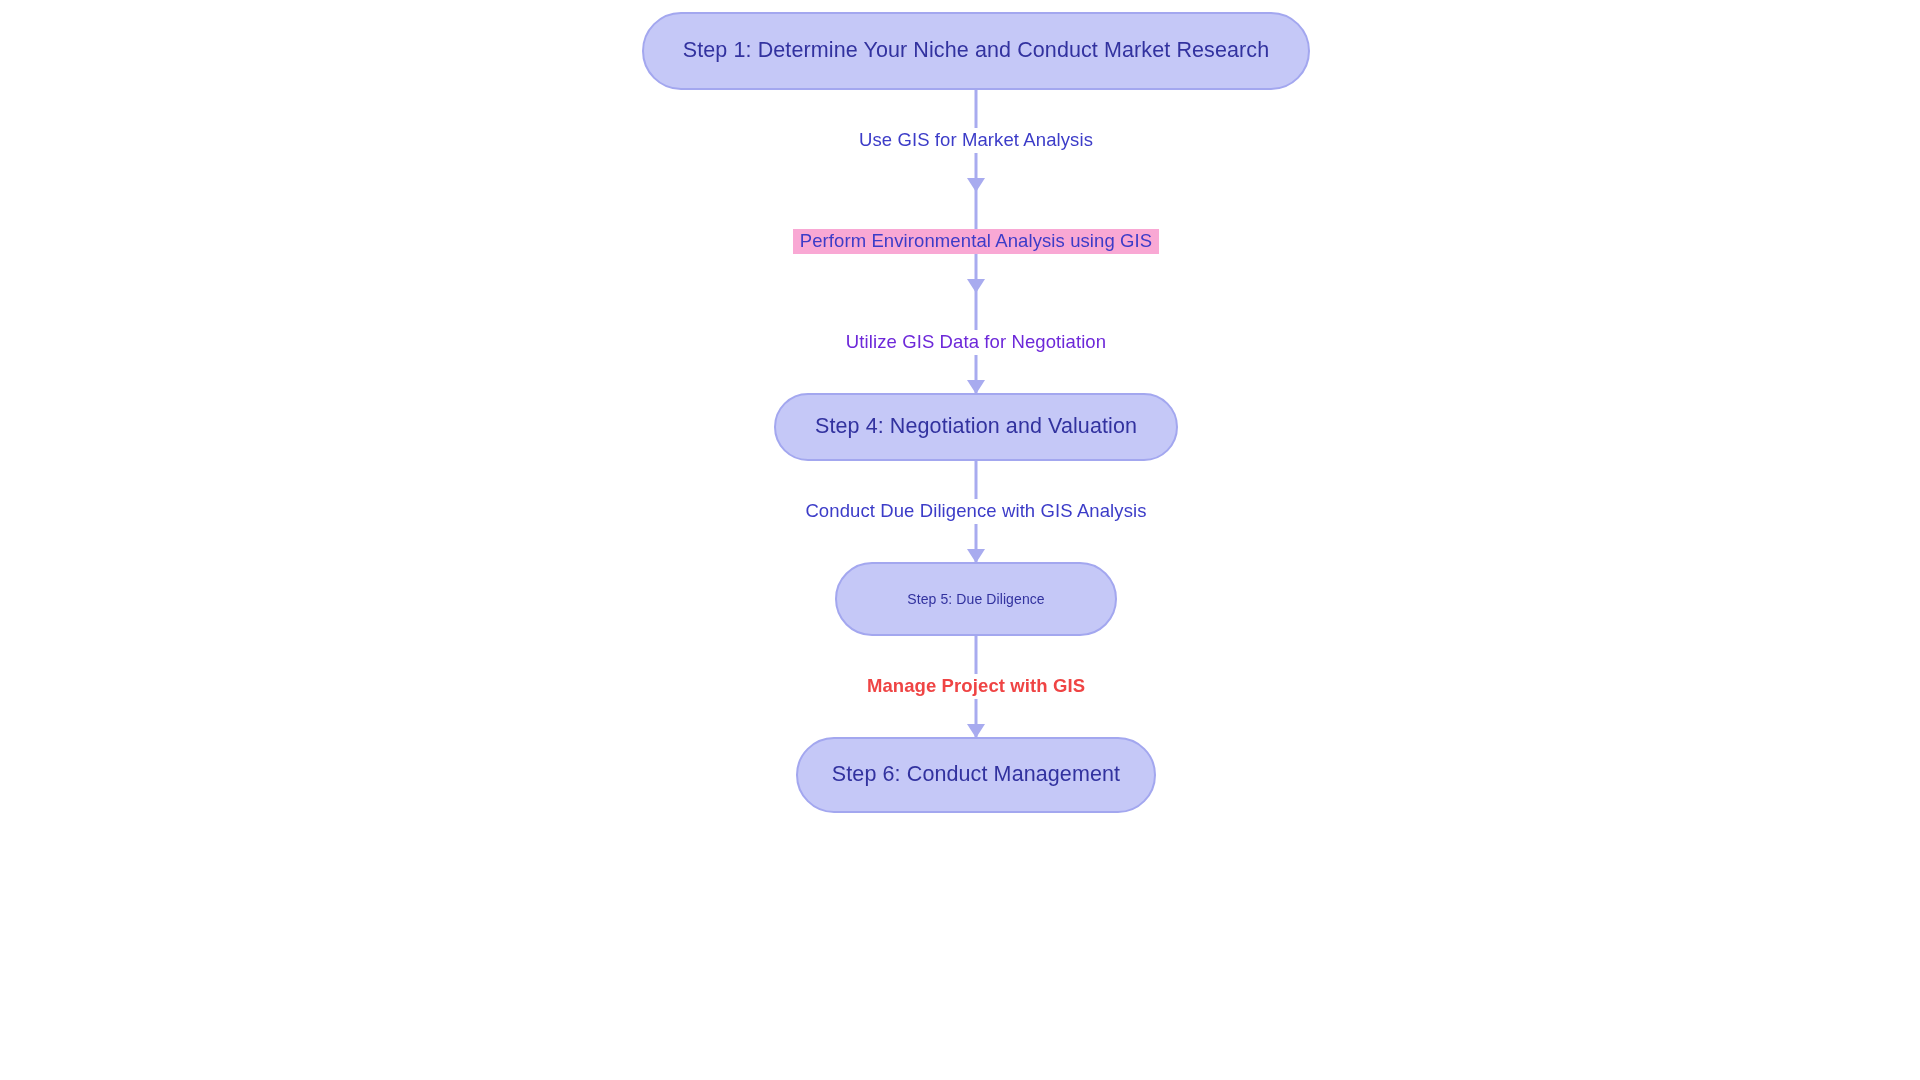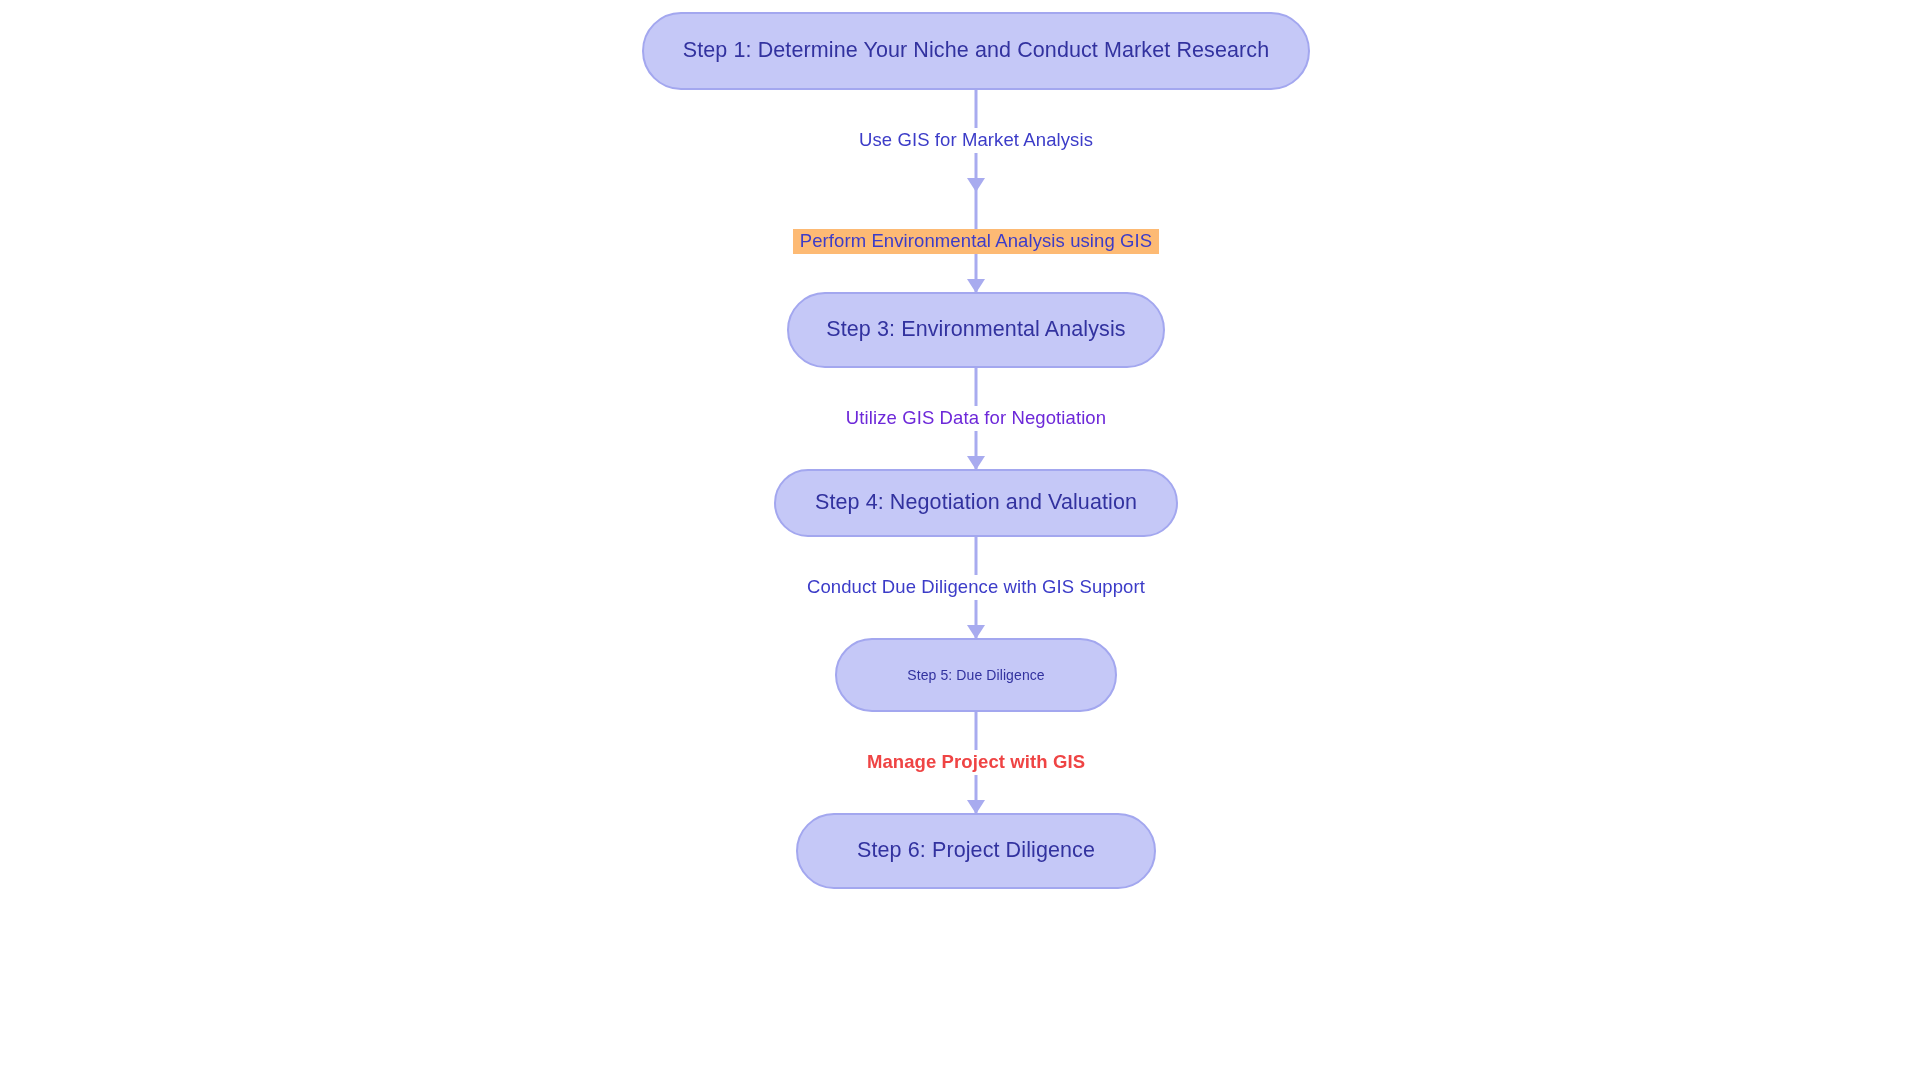--- a/index.html
+++ b/index.html
@@ -129,51 +129,48 @@
     <div class="connector">
       <div class="stem" style="background: rgb(168, 171, 239);"></div>
       <div class="arrow-head" style="border-top-color: rgb(168, 171, 239);"></div>
       <span class="edge-label" style="color: rgb(60, 60, 200); background: rgb(255, 255, 255);">Use GIS for Market Analysis</span>
     </div>
 
 
     <div class="connector">
       <div class="stem" style="background: rgb(168, 171, 239);"></div>
       <div class="arrow-head" style="border-top-color: rgb(168, 171, 239);"></div>
-      <span class="edge-label" style="color: rgb(60, 60, 200); background: #fdba74;">Perform Environmental Analysis using GIS</span>
+      <span class="edge-label" style="color: rgb(60, 60, 200); background: #f9a8d4;">Perform Environmental Analysis using GIS</span>
     </div>
 
-    <div class="node node-3" style="background: rgb(197, 200, 247); border-color: rgb(163, 167, 239); color: rgb(50, 50, 159);">
-      <span class="node-label">Step 3: Environmental Analysis</span>
-    </div>
 
     <div class="connector">
       <div class="stem" style="background: rgb(168, 171, 239);"></div>
       <div class="arrow-head" style="border-top-color: rgb(168, 171, 239);"></div>
       <span class="edge-label" style="color: #6d28d9; background: rgb(255, 255, 255);">Utilize GIS Data for Negotiation</span>
     </div>
 
     <div class="node node-4" style="background: rgb(197, 200, 247); border-color: rgb(163, 167, 239); color: rgb(50, 50, 159);">
       <span class="node-label">Step 4: Negotiation and Valuation</span>
     </div>
 
     <div class="connector">
       <div class="stem" style="background: rgb(168, 171, 239);"></div>
       <div class="arrow-head" style="border-top-color: rgb(168, 171, 239);"></div>
-      <span class="edge-label" style="color: rgb(60, 60, 200); background: rgb(255, 255, 255);">Conduct Due Diligence with GIS Support</span>
+      <span class="edge-label" style="color: rgb(60, 60, 200); background: rgb(255, 255, 255);">Conduct Due Diligence with GIS Analysis</span>
     </div>
 
     <div class="node node-5" style="background: rgb(197, 200, 247); border-color: rgb(163, 167, 239); color: rgb(50, 50, 159);">
       <span class="node-label">Step 5: Due Diligence</span>
     </div>
 
     <div class="connector">
       <div class="stem" style="background: rgb(168, 171, 239);"></div>
       <div class="arrow-head" style="border-top-color: rgb(168, 171, 239);"></div>
       <span class="edge-label" style="color: #ef4444; background: rgb(255, 255, 255); font-weight: bold;">Manage Project with GIS</span>
     </div>
 
     <div class="node node-6" style="background: rgb(197, 200, 247); border-color: rgb(163, 167, 239); color: rgb(50, 50, 159);">
-      <span class="node-label">Step 6: Project Diligence</span>
+      <span class="node-label">Step 6: Conduct Management</span>
     </div>
 
   </div>
 </div>
 
 </body></html>

